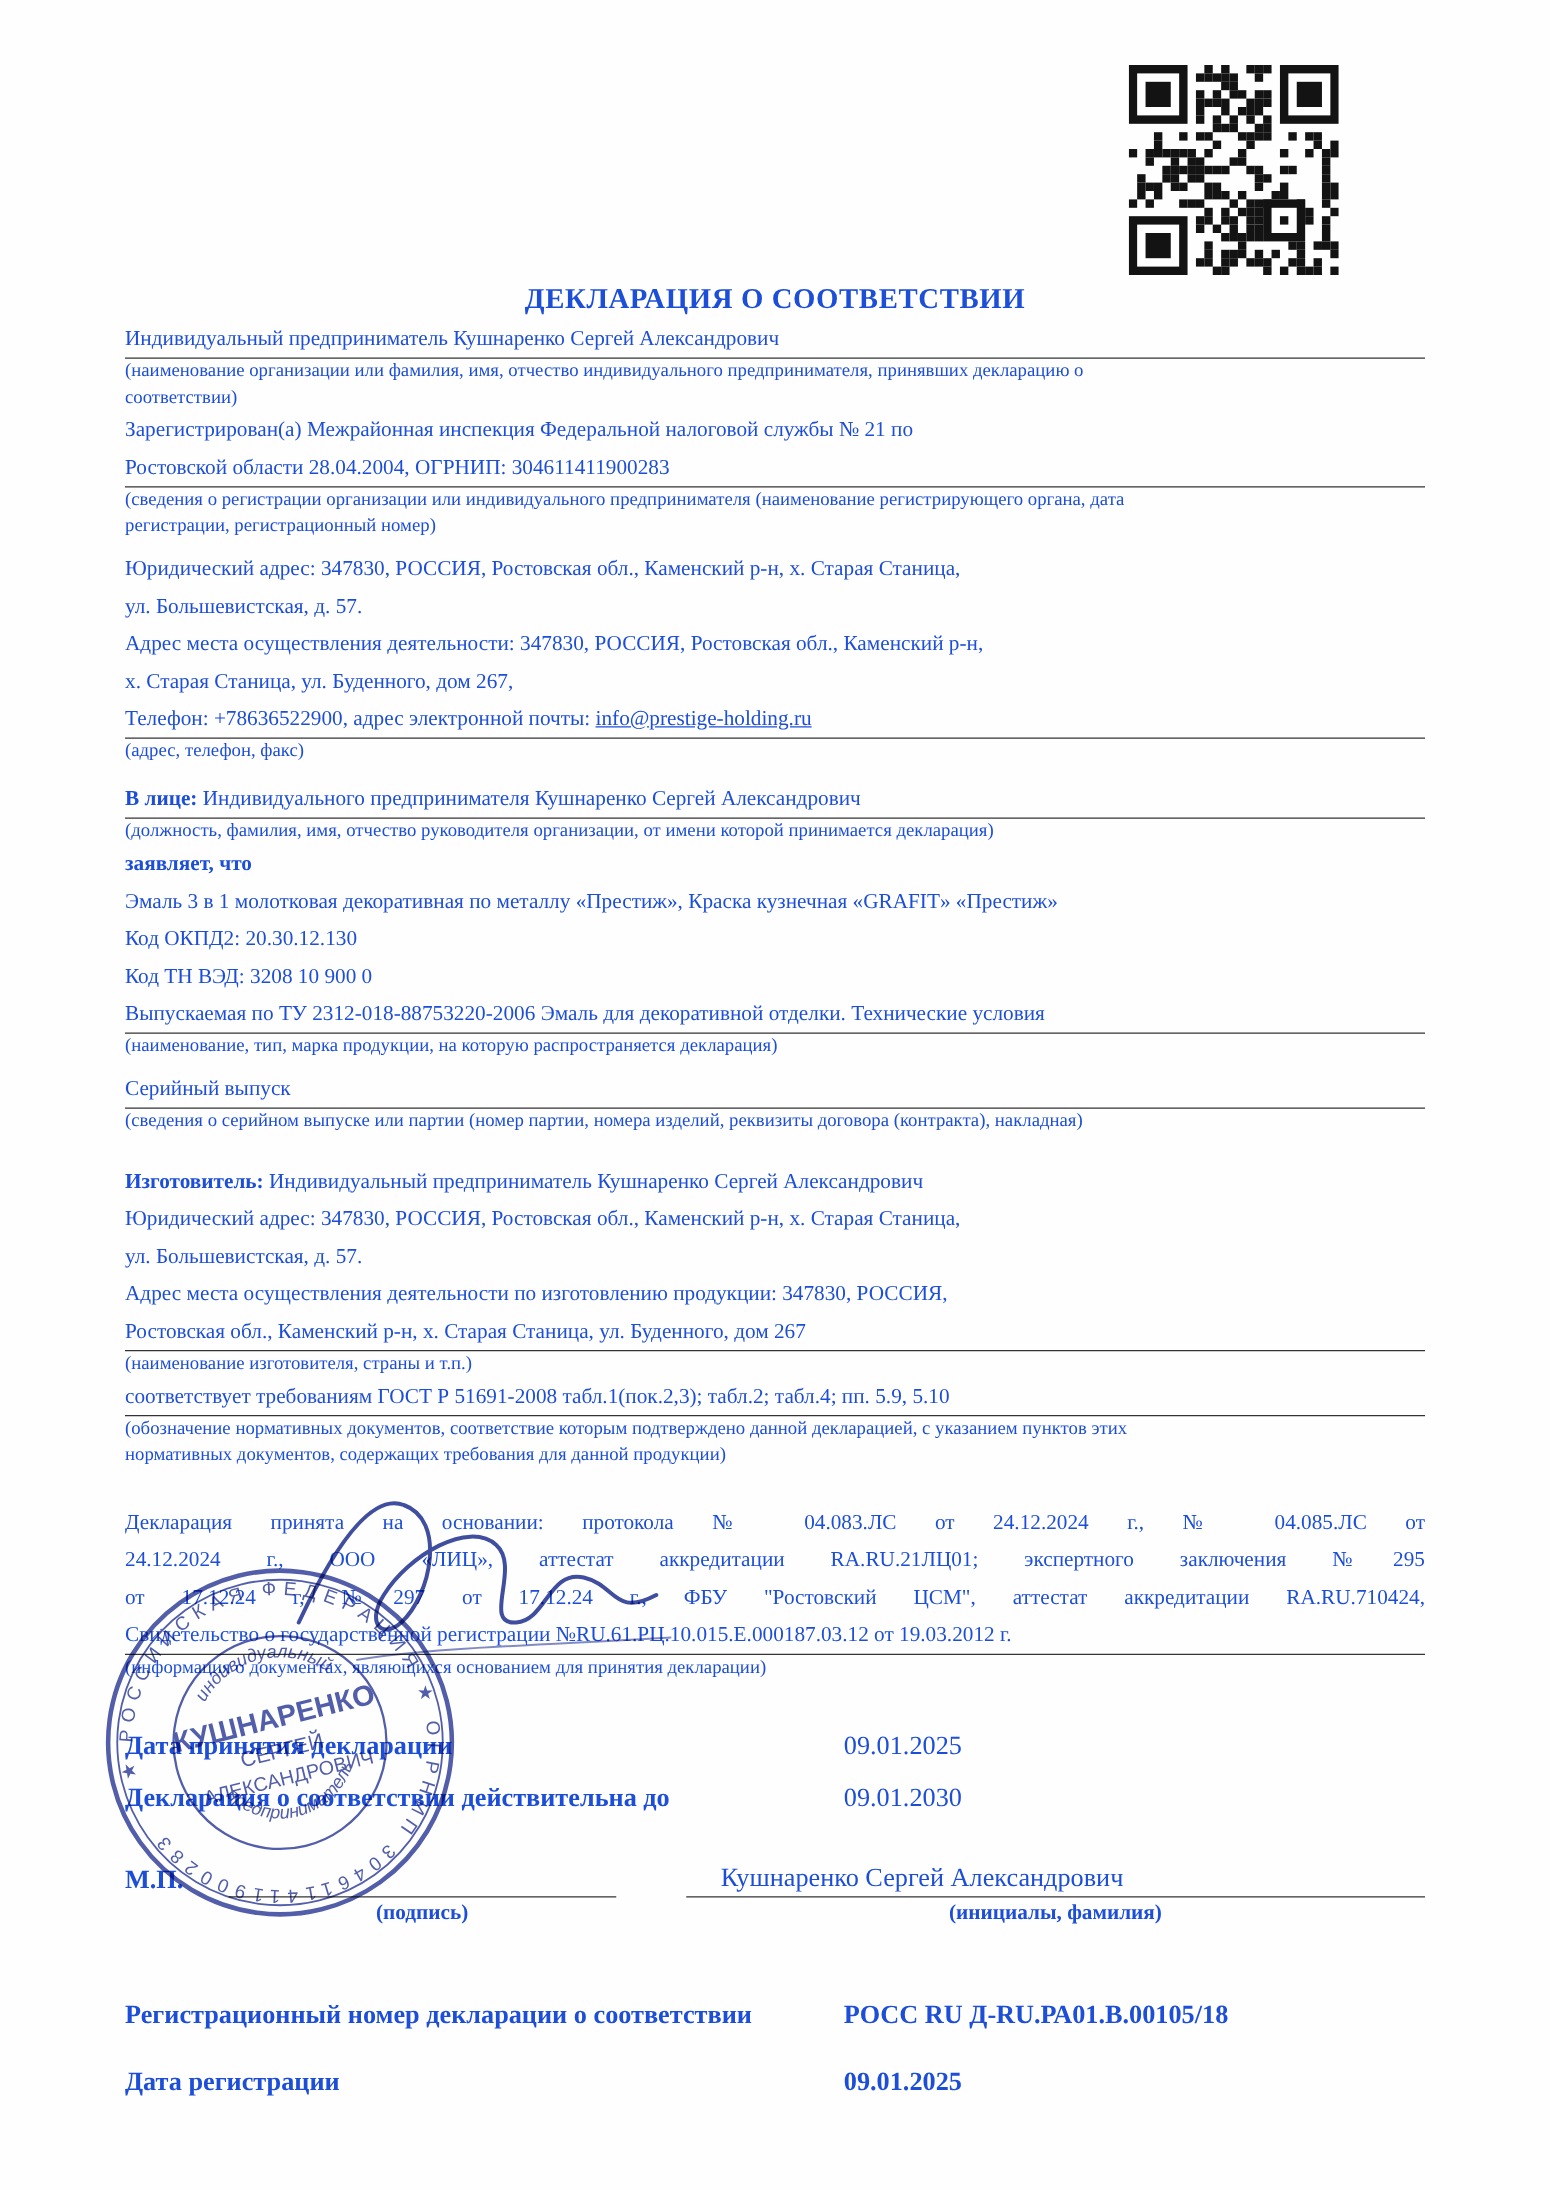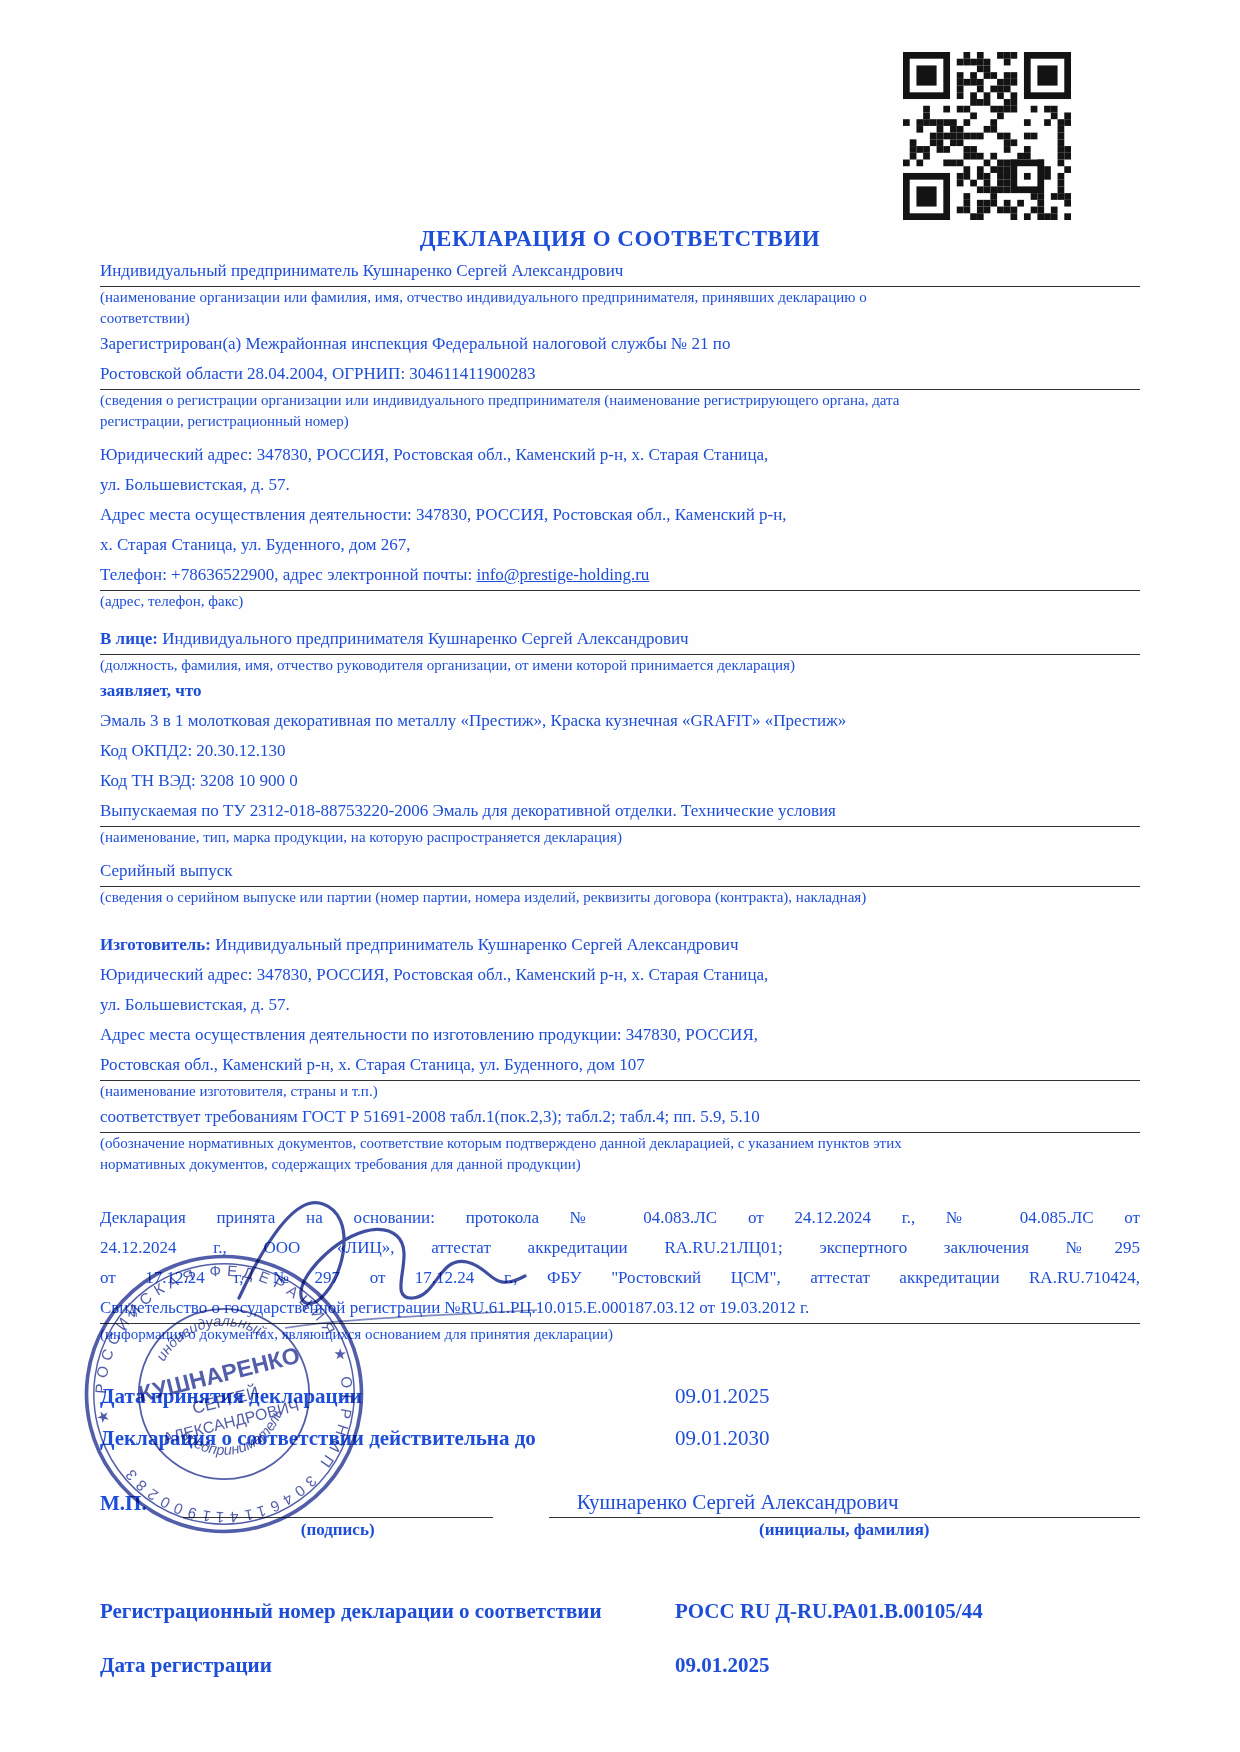--- a/index.html
+++ b/index.html
@@ -297,21 +297,21 @@
 
     <div class="line u mt8">Серийный выпуск</div>
     <div class="cap">(сведения о серийном выпуске или партии (номер партии, номера изделий, реквизиты договора (контракта), накладная)</div>
 
     <div class="line mt22">
       <span class="b">Изготовитель:</span><span> Индивидуальный предприниматель Кушнаренко Сергей Александрович</span>
     </div>
     <div class="line">Юридический адрес: 347830, РОССИЯ, Ростовская обл., Каменский р-н, х. Старая Станица,</div>
     <div class="line">ул. Большевистская, д. 57.</div>
     <div class="line">Адрес места осуществления деятельности по изготовлению продукции: 347830, РОССИЯ,</div>
-    <div class="line u">Ростовская обл., Каменский р-н, х. Старая Станица, ул. Буденного, дом 107</div>
+    <div class="line u">Ростовская обл., Каменский р-н, х. Старая Станица, ул. Буденного, дом 267</div>
     <div class="cap">(наименование изготовителя, страны и т.п.)</div>
 
     <div class="line u">соответствует требованиям ГОСТ Р 51691-2008 табл.1(пок.2,3); табл.2; табл.4; пп. 5.9, 5.10</div>
     <div class="cap">(обозначение нормативных документов, соответствие которым подтверждено данной декларацией, с указанием пунктов этих</div>
     <div class="cap">нормативных документов, содержащих требования для данной продукции)</div>
 
     <div class="line jst mt28">Декларация принята на основании: протокола № 04.083.ЛС от 24.12.2024 г., № 04.085.ЛС от</div>
     <div class="line jst">24.12.2024 г., ООО «ЛИЦ», аттестат аккредитации RA.RU.21ЛЦ01; экспертного заключения №295</div>
     <div class="line jst">от 17.12.24 г,  №297 от 17.12.24 г., ФБУ "Ростовский ЦСМ", аттестат аккредитации RA.RU.710424,</div>
     <div class="line u">Свидетельство о государственной регистрации  №RU.61.РЦ.10.015.Е.000187.03.12 от 19.03.2012 г.</div>
@@ -333,21 +333,21 @@
         <div class="cap-lg">(подпись)</div>
       </div>
       <div class="name-box">
         <div class="name-line">Кушнаренко Сергей Александрович</div>
         <div class="cap-lg">(инициалы, фамилия)</div>
       </div>
     </div>
 
     <div class="frow" style="margin-top:54px;">
       <span class="b">Регистрационный номер декларации о соответствии</span>
-      <span class="val b">РОСС RU Д-RU.РА01.В.00105/44</span>
+      <span class="val b">РОСС RU Д-RU.РА01.В.00105/18</span>
     </div>
     <div class="frow" style="margin-top:24px;">
       <span class="b">Дата регистрации</span>
       <span class="val b">09.01.2025</span>
     </div>
 
   </div>
 
   <svg class="signature" viewBox="0 0 330 175" xmlns="http://www.w3.org/2000/svg">
     <path d="M14,120 C42,60 72,16 98,26 C132,38 120,98 96,120 C80,134 68,120 82,98 C102,66 150,38 172,58 C192,76 160,122 188,120 C212,118 214,78 242,84 C268,90 266,116 300,98" stroke-width="3.2" fill="none" stroke-linecap="round" stroke="#2b3a97"></path>

